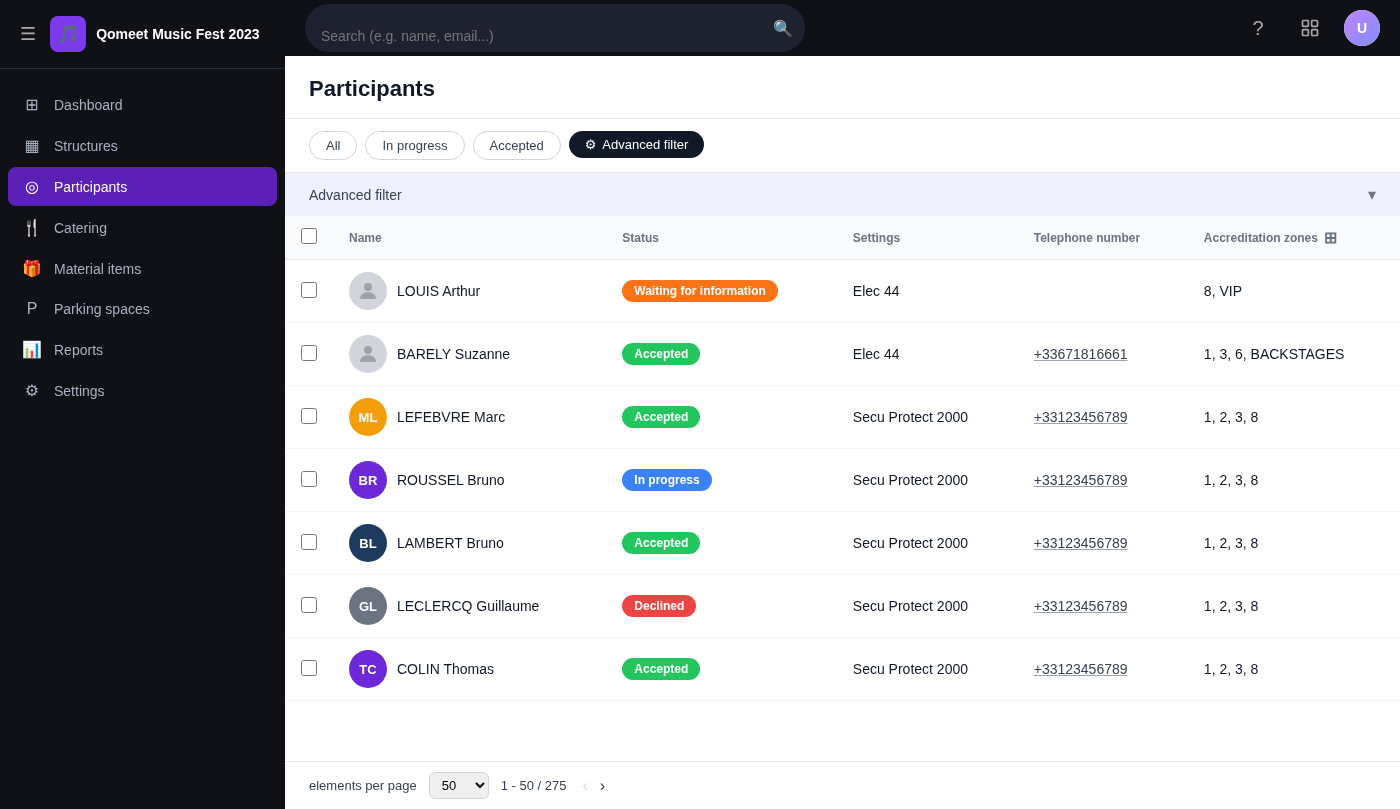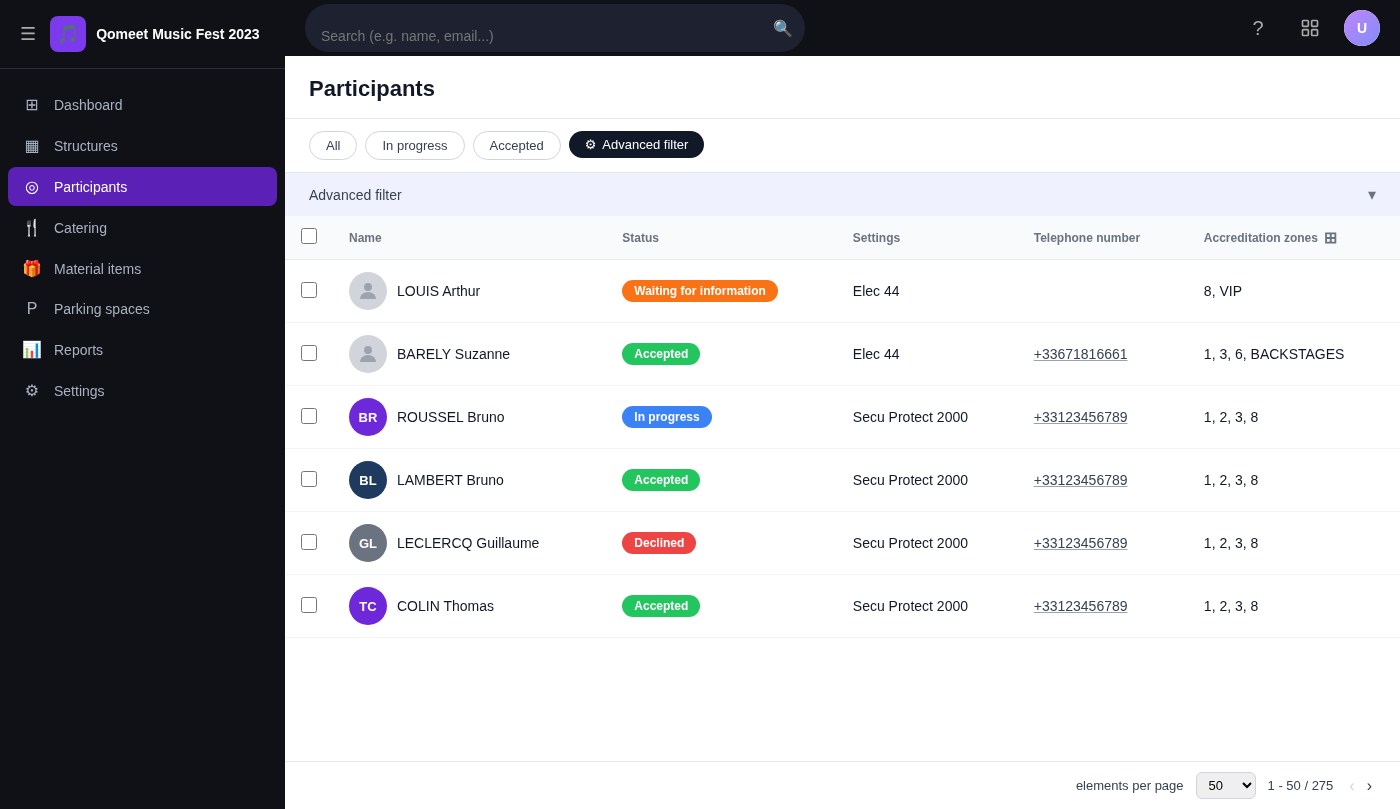--- a/index.html
+++ b/index.html
@@ -303,21 +303,21 @@
     .phone-link {
       color: #374151;
       text-decoration: underline;
       text-decoration-color: #9ca3af;
     }
 
     
     .table-footer {
       display: flex;
       align-items: center;
-      justify-content: flex-end;
+      justify-content: flex-start;
       padding: 10px 24px;
       gap: 12px;
       border-top: 1px solid #e5e7eb;
       font-size: 13px;
       color: #374151;
       background: #fff;
     }
     .per-page-select {
       border: 1px solid #d1d5db;
       border-radius: 6px;
@@ -507,20 +507,39 @@
       <a class="phone-link" href="tel:+33671816661">+33671816661</a>
     </td>
     <td>1, 3, 6, BACKSTAGES</td>
   </tr>
             <tr>
     <td>
       <input type="checkbox" style="">
     </td>
     <td>
       <div class="name-cell">
+        <div class="avatar-circle" style="background:#f59e0b;">ML</div>
+        <span>LEFEBVRE Marc</span>
+      </div>
+    </td>
+    <td>
+      <span class="status-badge status-accepted">Accepted</span>
+    </td>
+    <td>Secu Protect 2000</td>
+    <td>
+      <a class="phone-link" href="tel:+33123456789">+33123456789</a>
+    </td>
+    <td>1, 2, 3, 8</td>
+  </tr>
+            <tr>
+    <td>
+      <input type="checkbox" style="">
+    </td>
+    <td>
+      <div class="name-cell">
         <div class="avatar-circle" style="background:#6d28d9;">BR</div>
         <span>ROUSSEL Bruno</span>
       </div>
     </td>
     <td>
       <span class="status-badge status-in-progress">In progress</span>
     </td>
     <td>Secu Protect 2000</td>
     <td>
       <a class="phone-link" href="tel:+33123456789">+33123456789</a>

